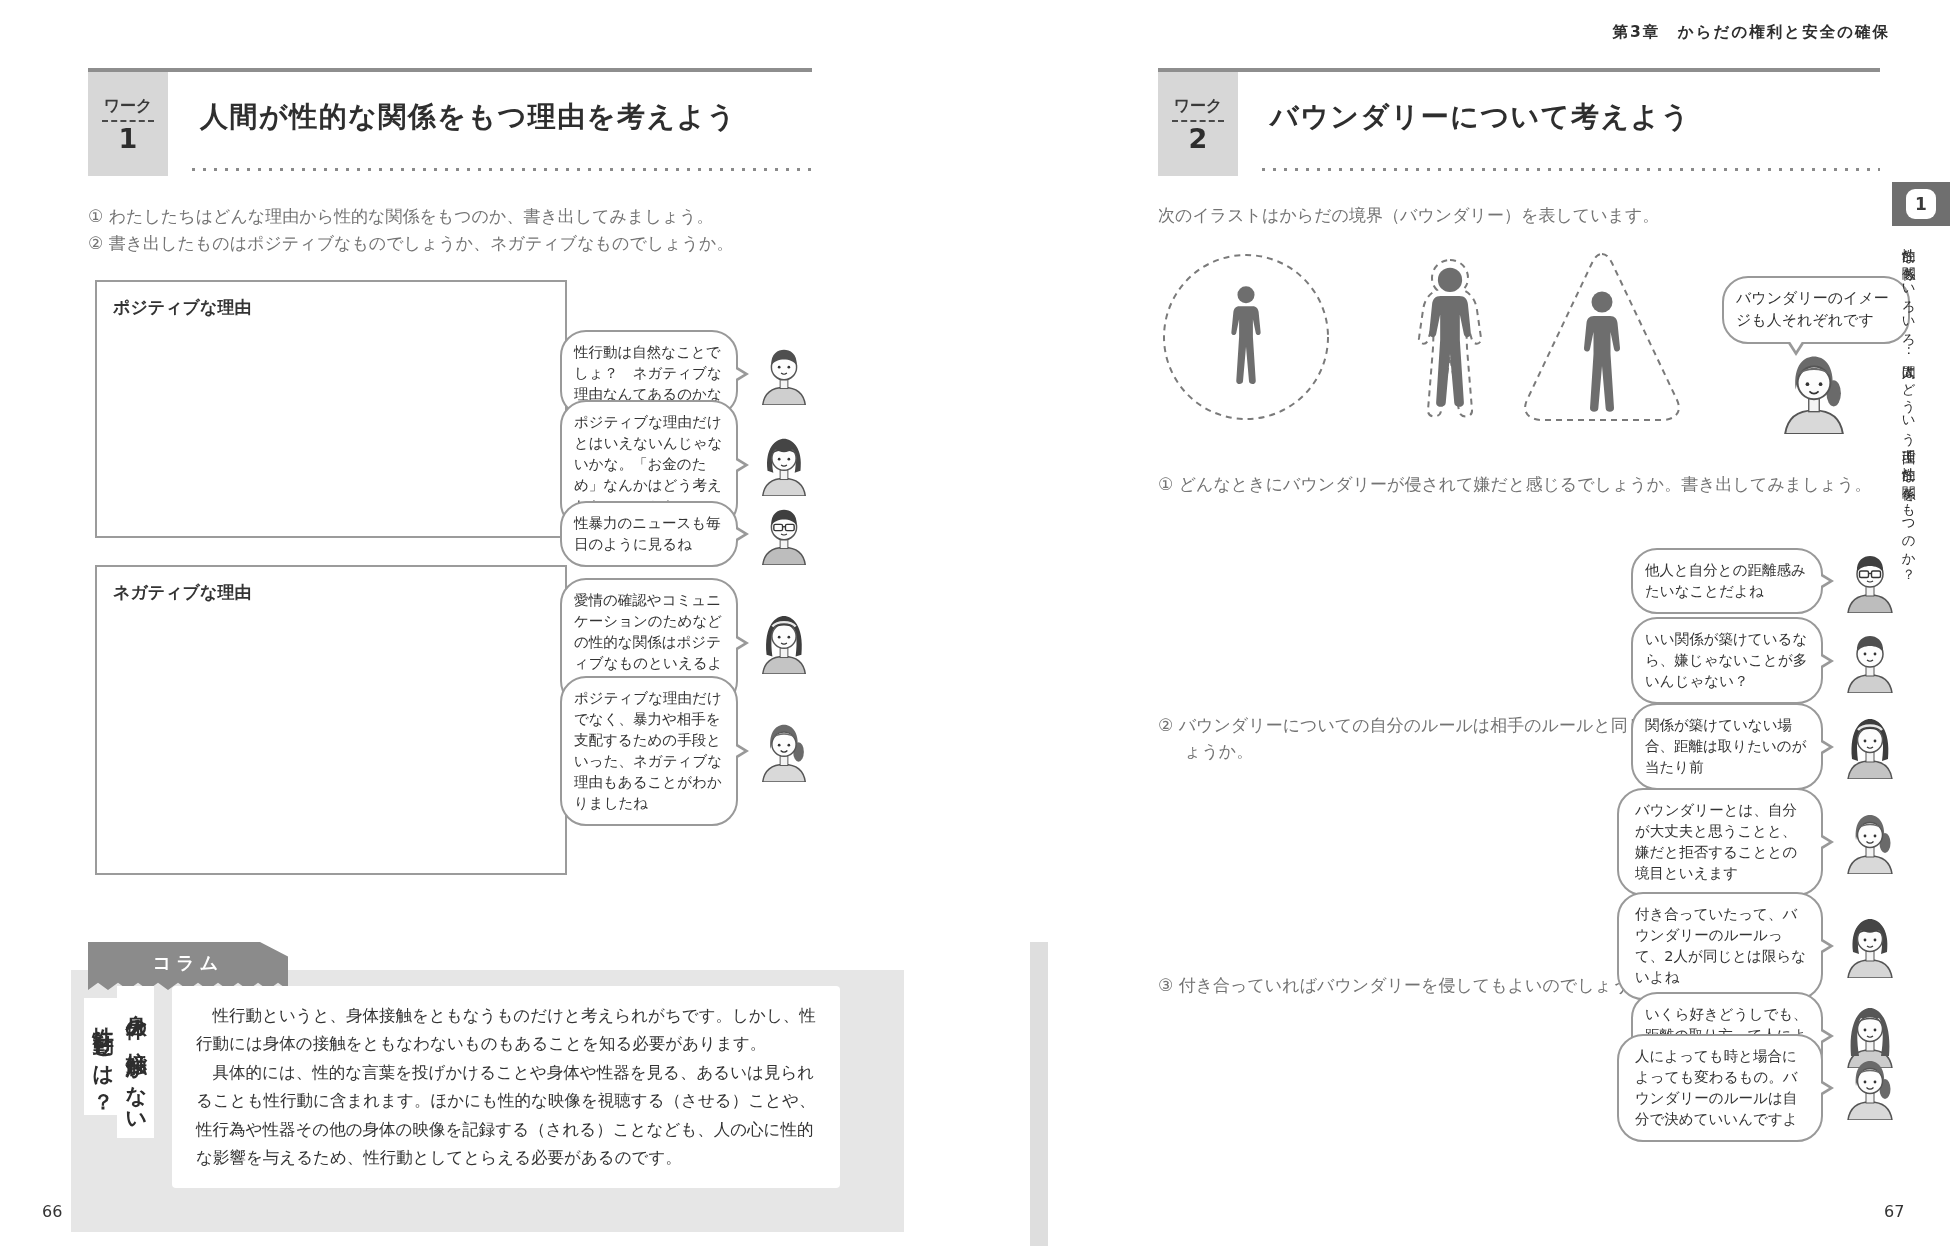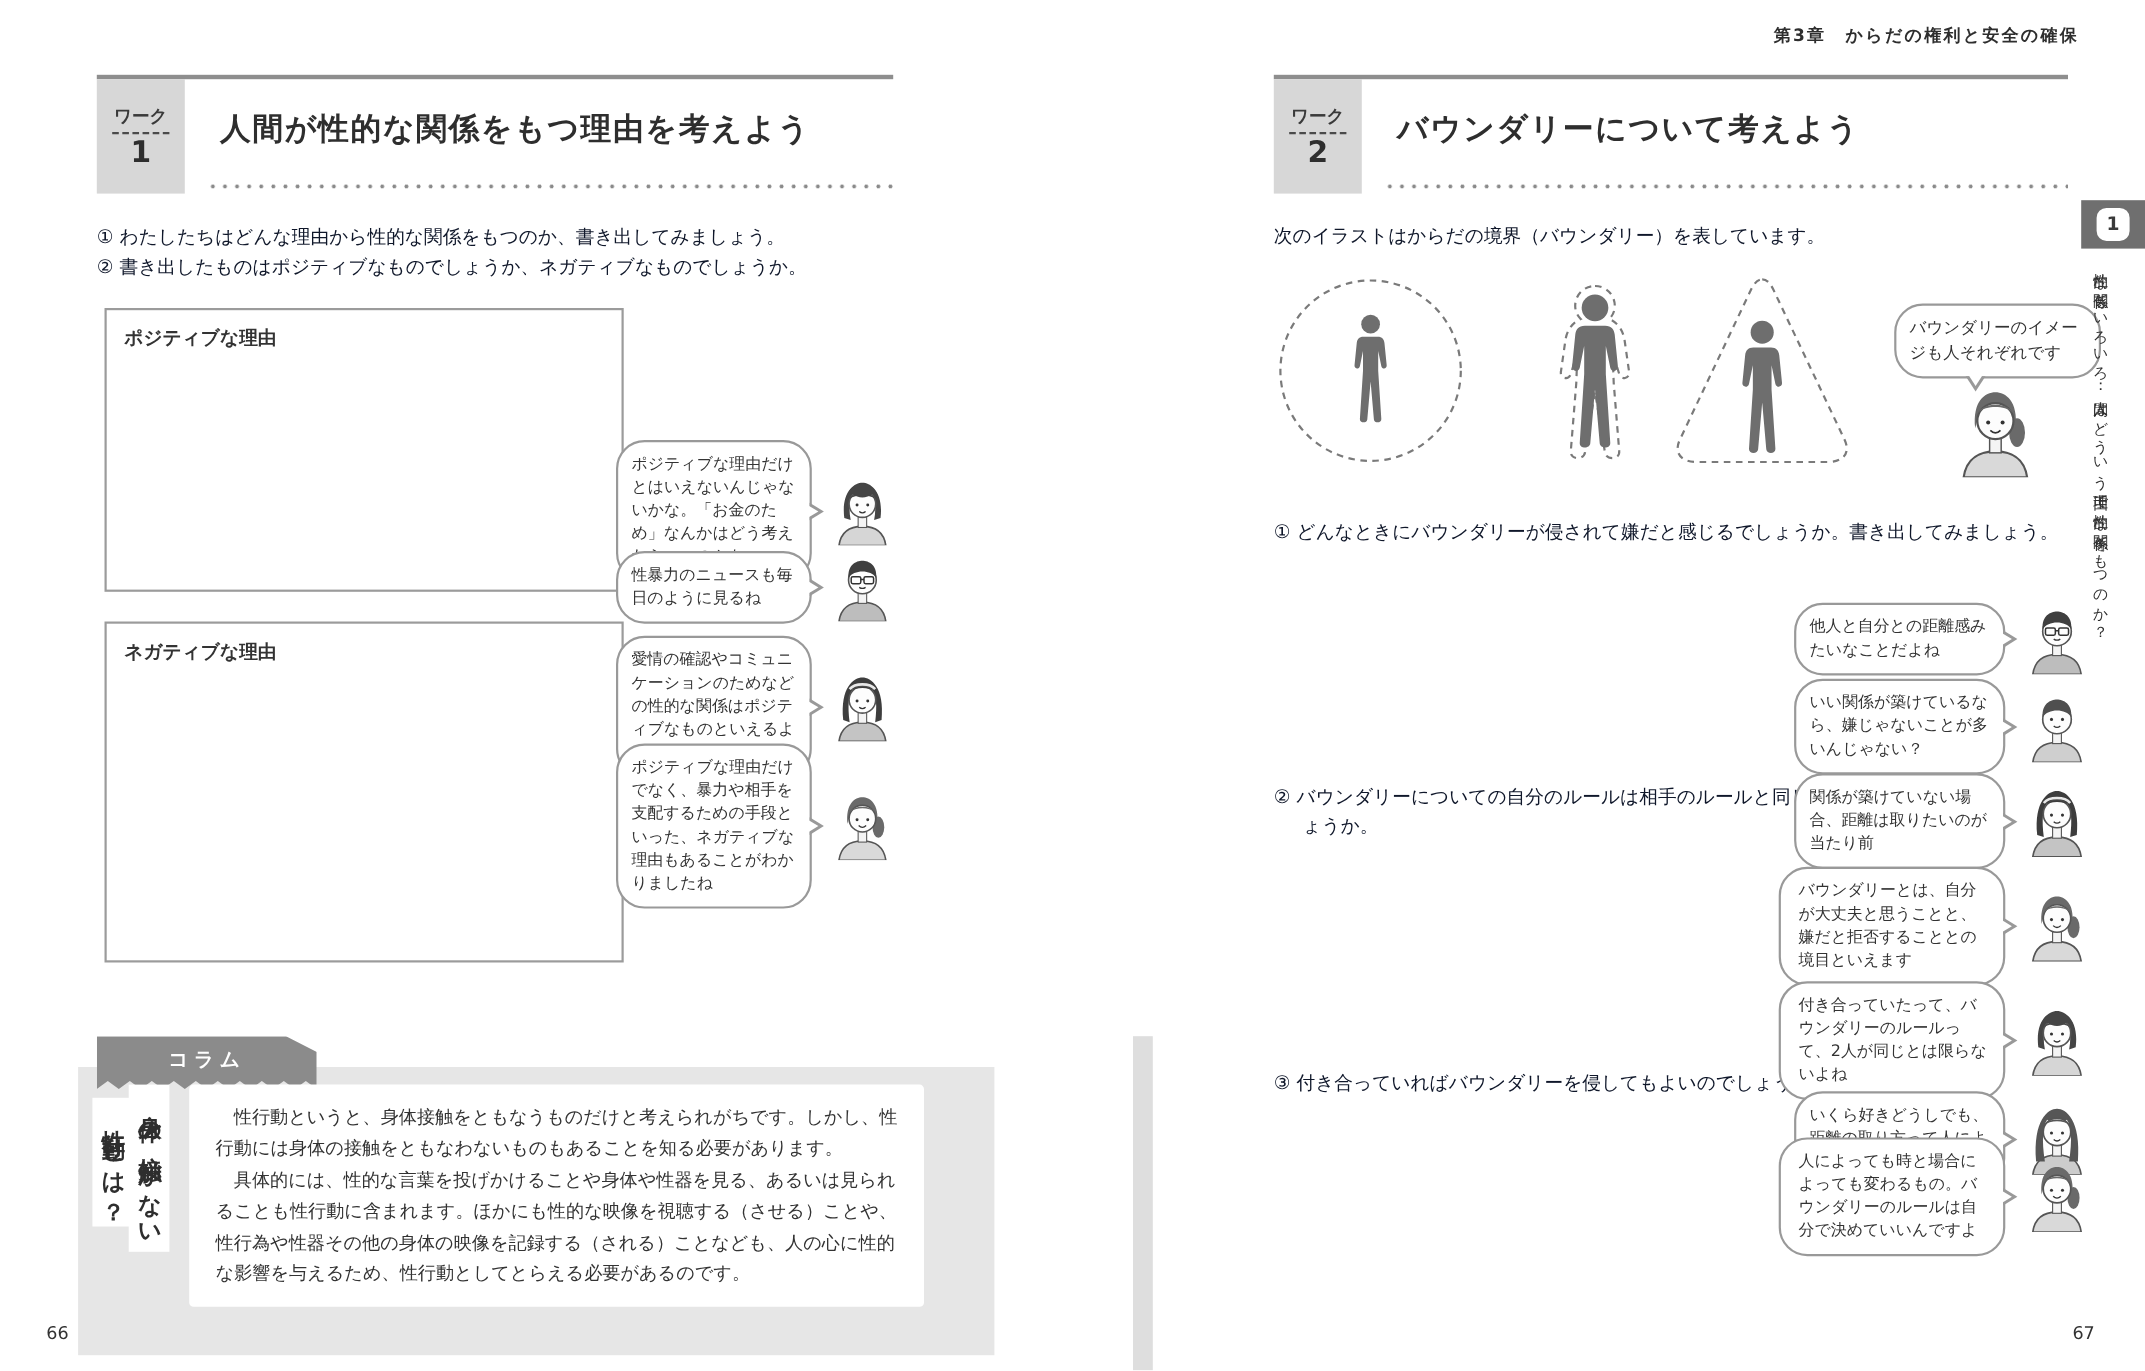--- a/index.html
+++ b/index.html
@@ -9,21 +9,21 @@
   
   .work-header{position:absolute;border-top:4px solid #8e8e8e;height:104px;display:flex;align-items:stretch;}
   .work-box{width:80px;background:#d7d7d7;display:flex;flex-direction:column;align-items:center;justify-content:center;flex:0 0 80px;}
   .work-label{font-size:16px;font-weight:bold;color:#3a3a3a;border-bottom:2px dashed #4a4a4a;padding:0 2px 3px;}
   .work-num{font-size:27px;font-weight:bold;color:#2e2e2e;margin-top:3px;line-height:1;}
   .work-title{display:flex;align-items:center;margin-left:32px;font-size:28px;font-weight:bold;letter-spacing:1.5px;color:#2e2e2e;padding-bottom:14px;}
   .dots{position:absolute;bottom:4px;left:100px;right:0;height:5px;
     background-image:radial-gradient(circle,#8a8a8a 1.7px,transparent 1.8px);
     background-size:11px 5px;background-repeat:repeat-x;}
 
-  .plain-text{position:absolute;font-size:17px;line-height:1.55;color:#0f172a;}
+  .plain-text{position:absolute;font-size:17px;line-height:1.55;color:#737373;}
   .hang{padding-left:26px;text-indent:-26px;}
 
   
   .answer-box{position:absolute;left:95px;width:472px;border:2px solid #9b9b9b;background:#fff;box-sizing:border-box;}
   .answer-box .lbl{padding:14px 16px;font-size:17px;font-weight:600;color:#333;}
 
   
   .bubble-row{position:absolute;display:flex;align-items:center;}
   .bubble{position:relative;background:#fff;border:2px solid #999;border-radius:26px;
     padding:10px 12px;font-size:14.5px;line-height:1.45;color:#333;box-sizing:border-box;margin-right:15px;}
@@ -163,20 +163,26 @@
   <div class="plain-text" style="left:88px;top:203px;">① わたしたちはどんな理由から性的な関係をもつのか、書き出してみましょう。</div>
   <div class="plain-text" style="left:88px;top:230px;">② 書き出したものはポジティブなものでしょうか、ネガティブなものでしょうか。</div>
 
   <div class="answer-box" style="top:280px;height:258px;">
     <div class="lbl">ポジティブな理由</div>
   </div>
   <div class="answer-box" style="top:565px;height:310px;">
     <div class="lbl">ネガティブな理由</div>
   </div>
 
+  <div class="bubble-row" style="right:1135px;top:330px;">
+    <div class="bubble pt-right w-left">性行動は自然なことでしょ？　ネガティブな理由なんてあるのかな</div>
+    <svg class="avatar" width="62" height="62">
+        <use href="#av-man"></use>
+      </svg>
+  </div>
   <div class="bubble-row" style="right:1135px;top:400px;">
     <div class="bubble pt-right w-left">ポジティブな理由だけとはいえないんじゃないかな。「お金のため」なんかはどう考えたらいいのかなぁ</div>
     <svg class="avatar" width="62" height="62">
         <use href="#av-girl-bob"></use>
       </svg>
   </div>
   <div class="bubble-row" style="right:1135px;top:501px;">
     <div class="bubble pt-right w-left">性暴力のニュースも毎日のように見るね</div>
     <svg class="avatar" width="62" height="62">
         <use href="#av-man-glasses"></use>

